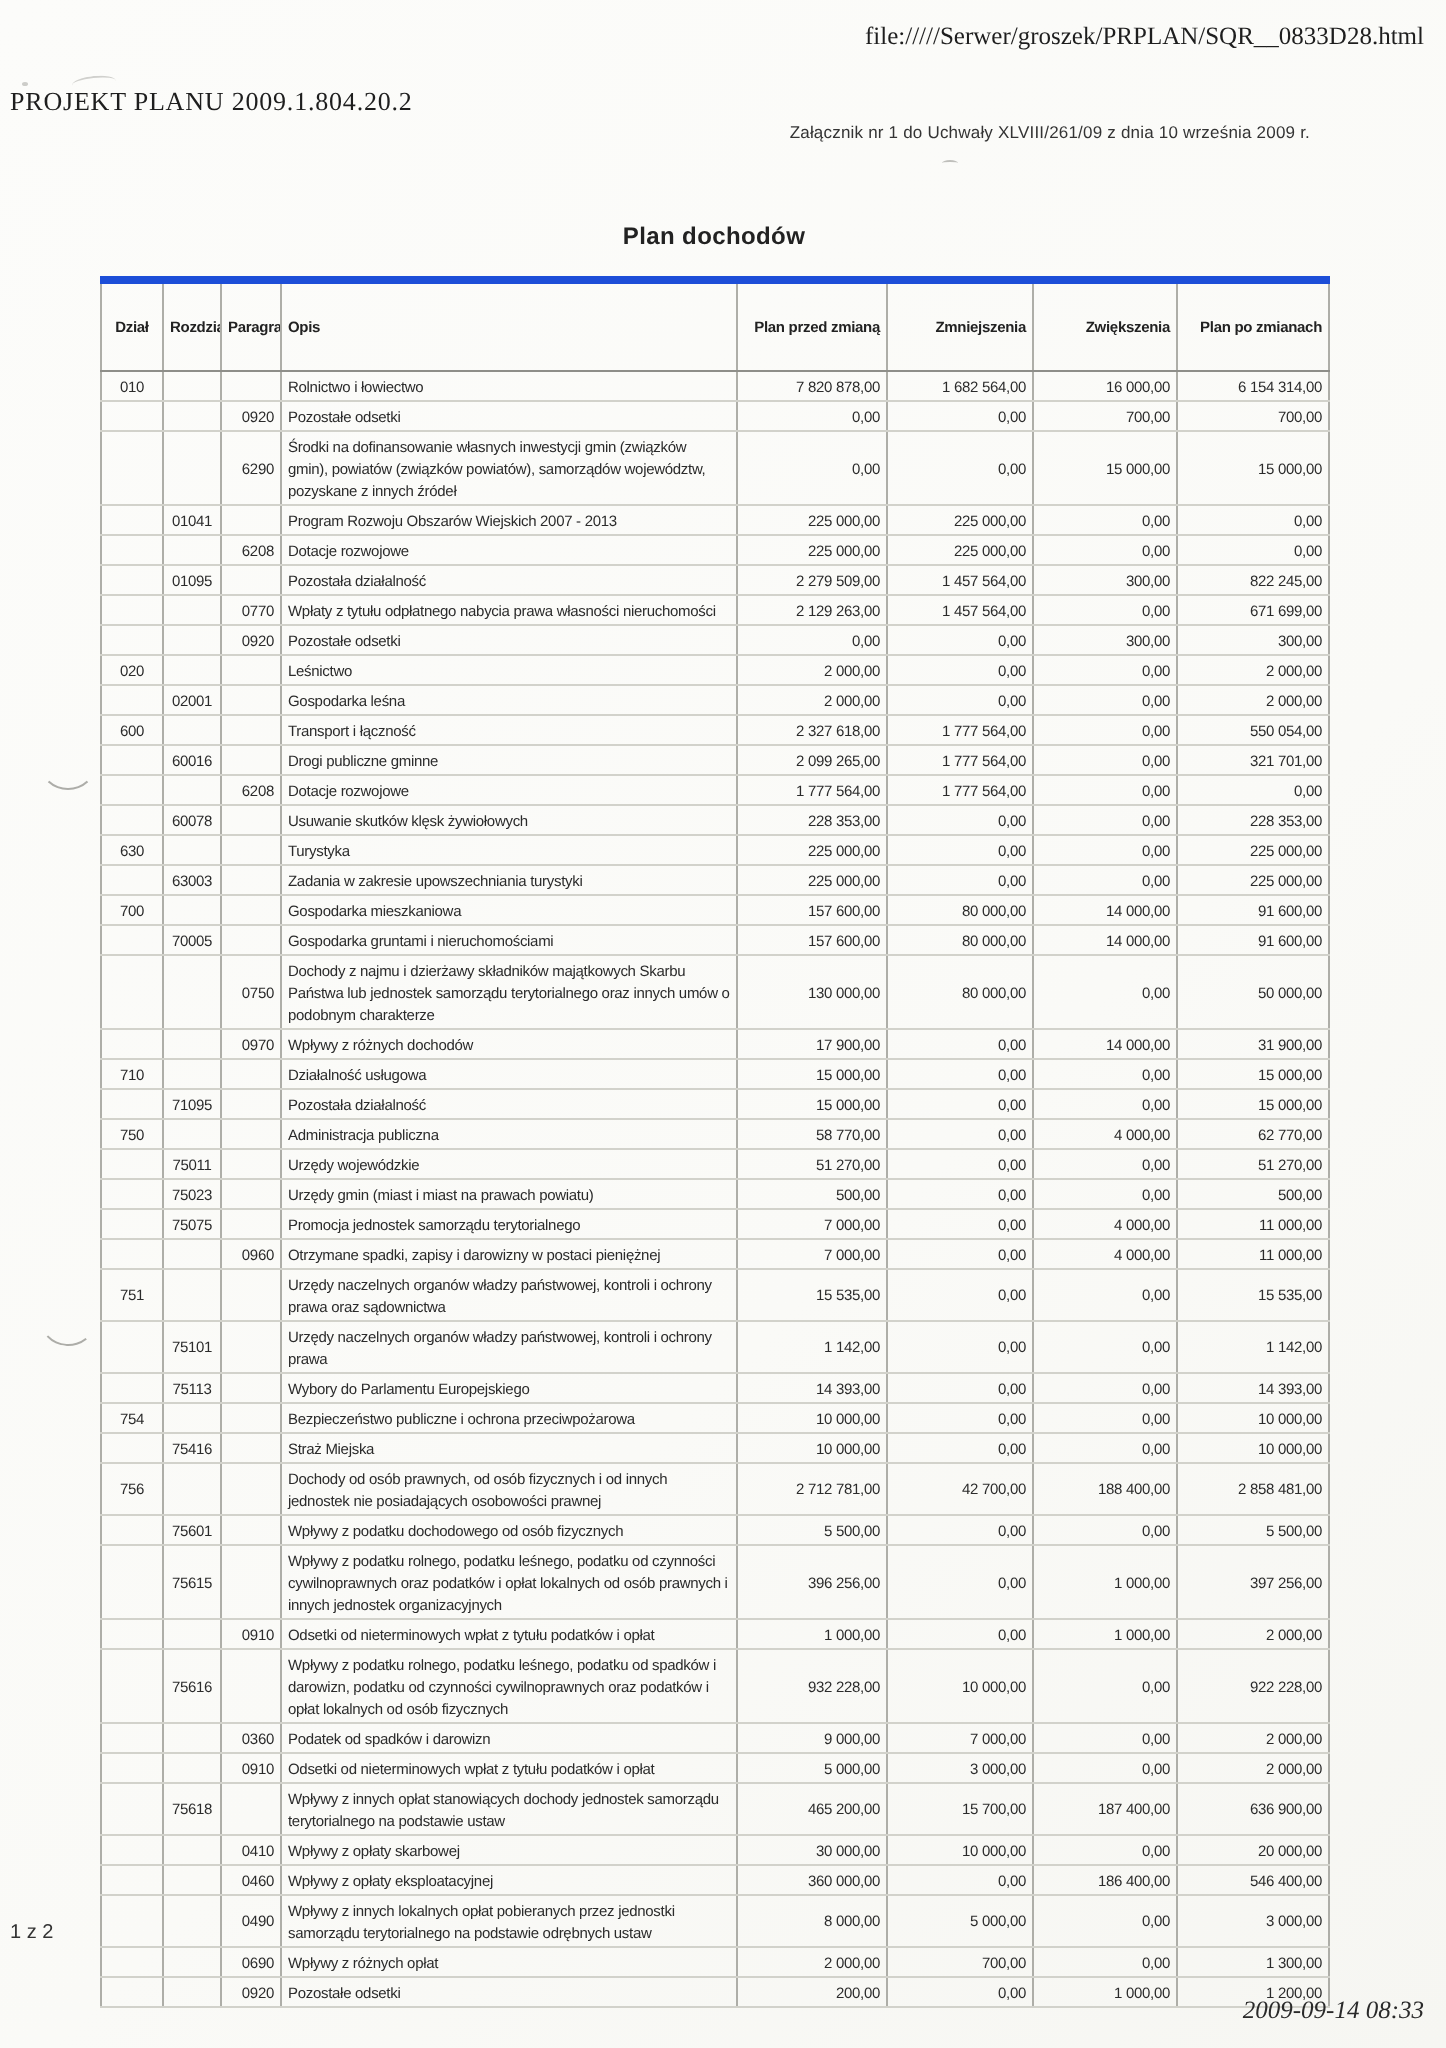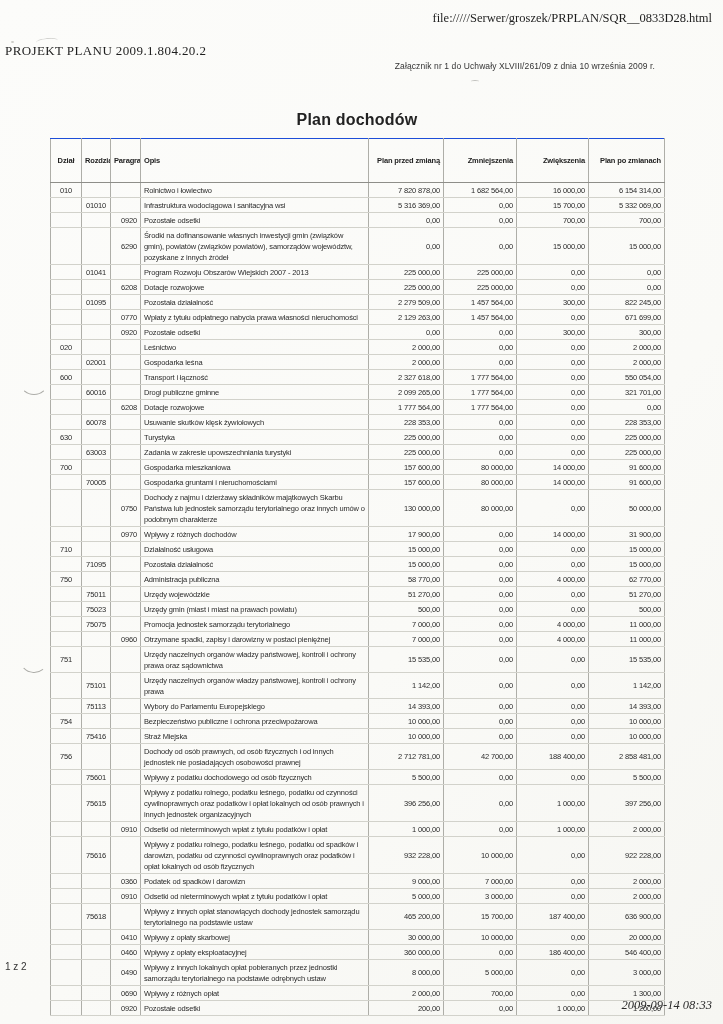--- a/index.html
+++ b/index.html
@@ -21,21 +21,21 @@
     position:absolute; right:11px; top:11px;
     font-family:Liberation Serif, serif;
     font-size:12.5px; color:#1e1e1e;
   }
   .attachment {
     position:absolute; right:68px; top:61px;
     font-size:8.5px; color:#343434; letter-spacing:0.1px;
   }
   .title {
     position:absolute; left:50px; width:614px; top:111px;
-    text-align:center; font-size:16px; font-weight:bold;
+    text-align:center; font-size:12px; font-weight:bold;
     color:#222; letter-spacing:0.2px;
   }
   table.plan {
     position:absolute; left:50px; top:138px; width:614px;
     border-collapse:collapse; table-layout:fixed;
     font-size:7.5px; line-height:11px; letter-spacing:-0.15px;
     color:#2b2b2b;
     border:1px solid #8e8e89;
   }
   .plan th, .plan td {
@@ -43,21 +43,21 @@
     border-right:1px solid #aeaea8;
     border-top:1px solid #d2d2cb;
     border-bottom:1px solid #d2d2cb;
     padding:1.5px 3px;
     vertical-align:middle;
     overflow:hidden;
   }
   .plan th {
     font-weight:bold; padding:16px 3px;
     border-bottom:1px solid #8e8e89;
-    border-top:1px solid #1d4ed8;
+    border-top:4px solid #1d4ed8;
     color:#222;
   }
   .c0, .c1 { text-align:center; }
   .c2 { text-align:right; }
   .c3 { text-align:left; }
   .c4, .c5, .c6, .c7 { text-align:right; }
   th.c0, th.c1, th.c2 { text-align:center; }
   th.c3 { text-align:left; }
   .footer-left {
     position:absolute; left:5px; top:961px;
@@ -129,30 +129,20 @@
         <td class="c1"></td>
         <td class="c2"></td>
         <td class="c3">Rolnictwo i łowiectwo</td>
         <td class="c4">7 820 878,00</td>
         <td class="c5">1 682 564,00</td>
         <td class="c6">16 000,00</td>
         <td class="c7">6 154 314,00</td>
       </tr>
       <tr>
         <td class="c0"></td>
-        <td class="c1">01010</td>
-        <td class="c2"></td>
-        <td class="c3">Infrastruktura wodociągowa i sanitacyjna wsi</td>
-        <td class="c4">5 316 369,00</td>
-        <td class="c5">0,00</td>
-        <td class="c6">15 700,00</td>
-        <td class="c7">5 332 069,00</td>
-      </tr>
-      <tr>
-        <td class="c0"></td>
         <td class="c1"></td>
         <td class="c2">0920</td>
         <td class="c3">Pozostałe odsetki</td>
         <td class="c4">0,00</td>
         <td class="c5">0,00</td>
         <td class="c6">700,00</td>
         <td class="c7">700,00</td>
       </tr>
       <tr>
         <td class="c0"></td>

